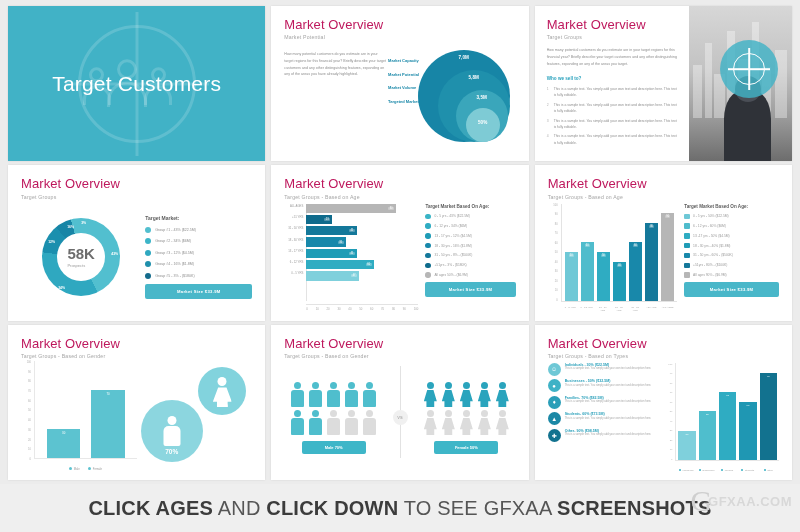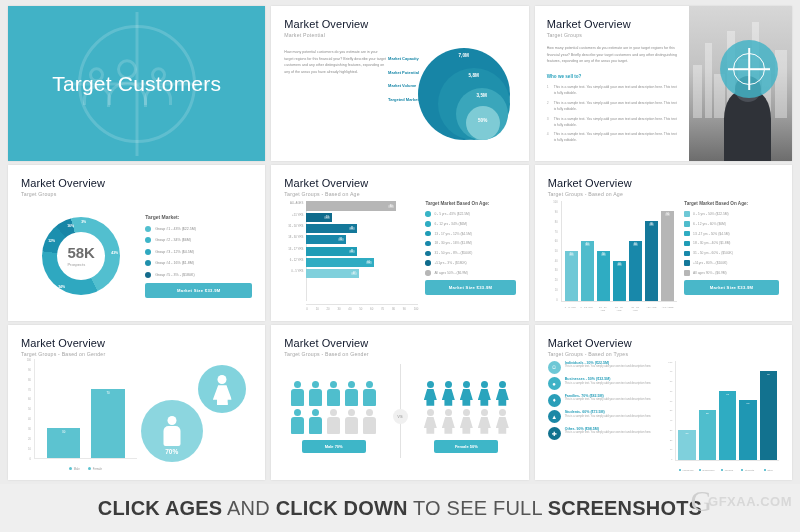--- a/index.html
+++ b/index.html
@@ -45,21 +45,21 @@
   .tgroup .hd { border-radius:50%; }
   .tgroup .bd { border-bottom:none; border-radius: 22px 22px 0 0; }
   .title-slide .label {
     position: relative; z-index: 3;
     color: #fff; font-size: 21px; letter-spacing: .2px;
     font-family: "Liberation Sans", sans-serif;
   }
 
   
   .pad { padding: 12px 13px 8px 13px; height: 100%; display:flex; flex-direction:column; }
-  .h1 { font-size: 11px; color: #0f172a; font-weight: normal; letter-spacing: .1px; line-height: 1.1; }
+  .h1 { font-size: 13px; color: #be185d; font-weight: normal; letter-spacing: .1px; line-height: 1.1; }
   .h2 { font-size: 5.2px; color: #a6a6a6; margin-top: 2px; letter-spacing: .2px; }
   .body-txt { font-size: 3.6px; color: #8d8d8d; line-height: 1.85; margin-top: 7px; }
 
   
   .s2-wrap { display:flex; flex:1; margin-top: 4px; }
   .s2-left { width: 44%; }
   .s2-right { flex:1; position: relative; }
   .conc { position:absolute; right: 2px; top: 2px; }
   .c-out, .c-2, .c-3, .c-4 { position:absolute; border-radius:50%; display:flex; align-items:flex-start; justify-content:center; }
   .c-out { width: 92px; height: 92px; background:#1785a6; right: 4px; top: 4px; }
@@ -815,19 +815,19 @@
                 </span>
             </div>
           </div>
         </div>
       </div>
     </div>
 
   </div>
 
   <div class="banner">
-    <div class="banner-txt"><span class="b">CLICK AGES</span><span class="l"> AND </span><span class="b">CLICK DOWN</span><span class="l"> TO SEE FULL </span><span class="b">SCREENSHOTS</span></div>
+    <div class="banner-txt"><span class="b">CLICK AGES</span><span class="l"> AND </span><span class="b">CLICK DOWN</span><span class="l"> TO SEE GFXAA </span><span class="b">SCREENSHOTS</span></div>
     <div class="wm">
       <span class="g">G</span>
       <span class="t">GFXAA.COM</span>
     </div>
   </div>
 </div>
 
 </body></html>

